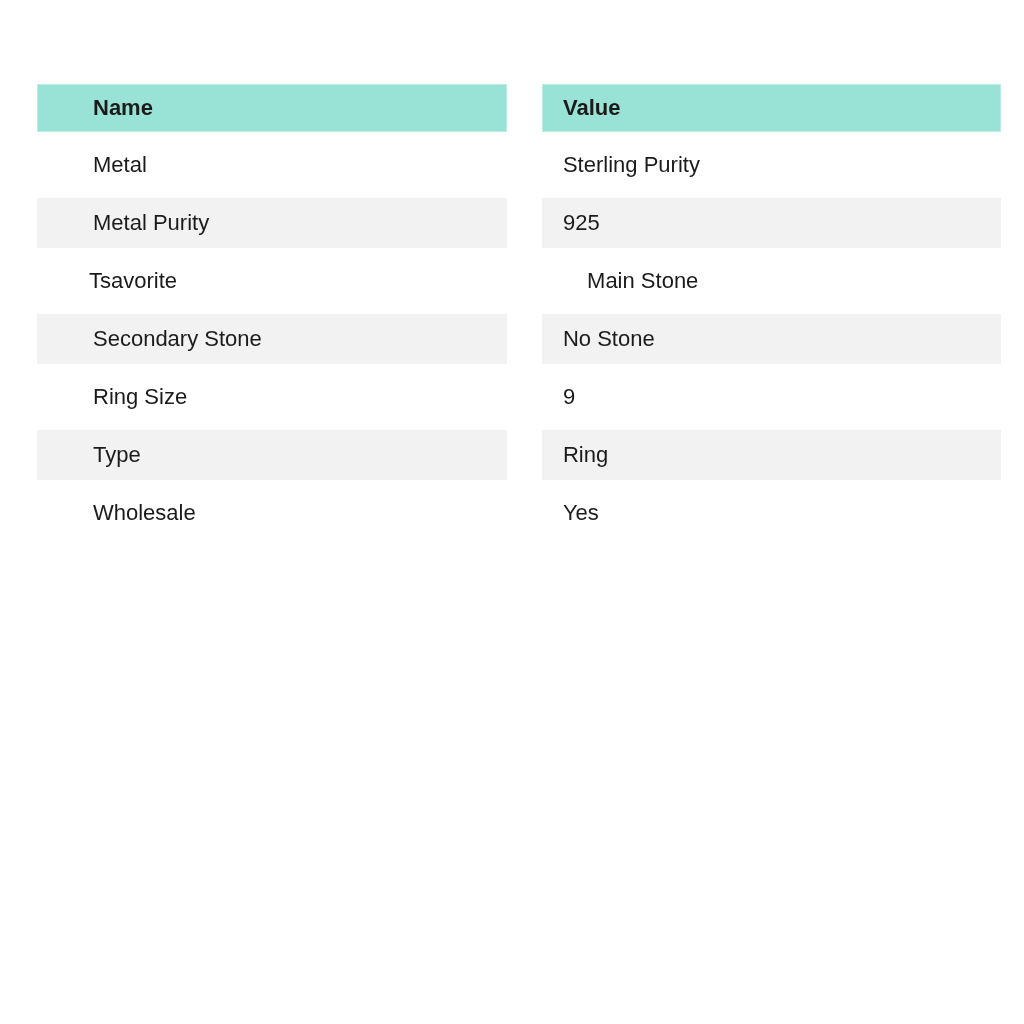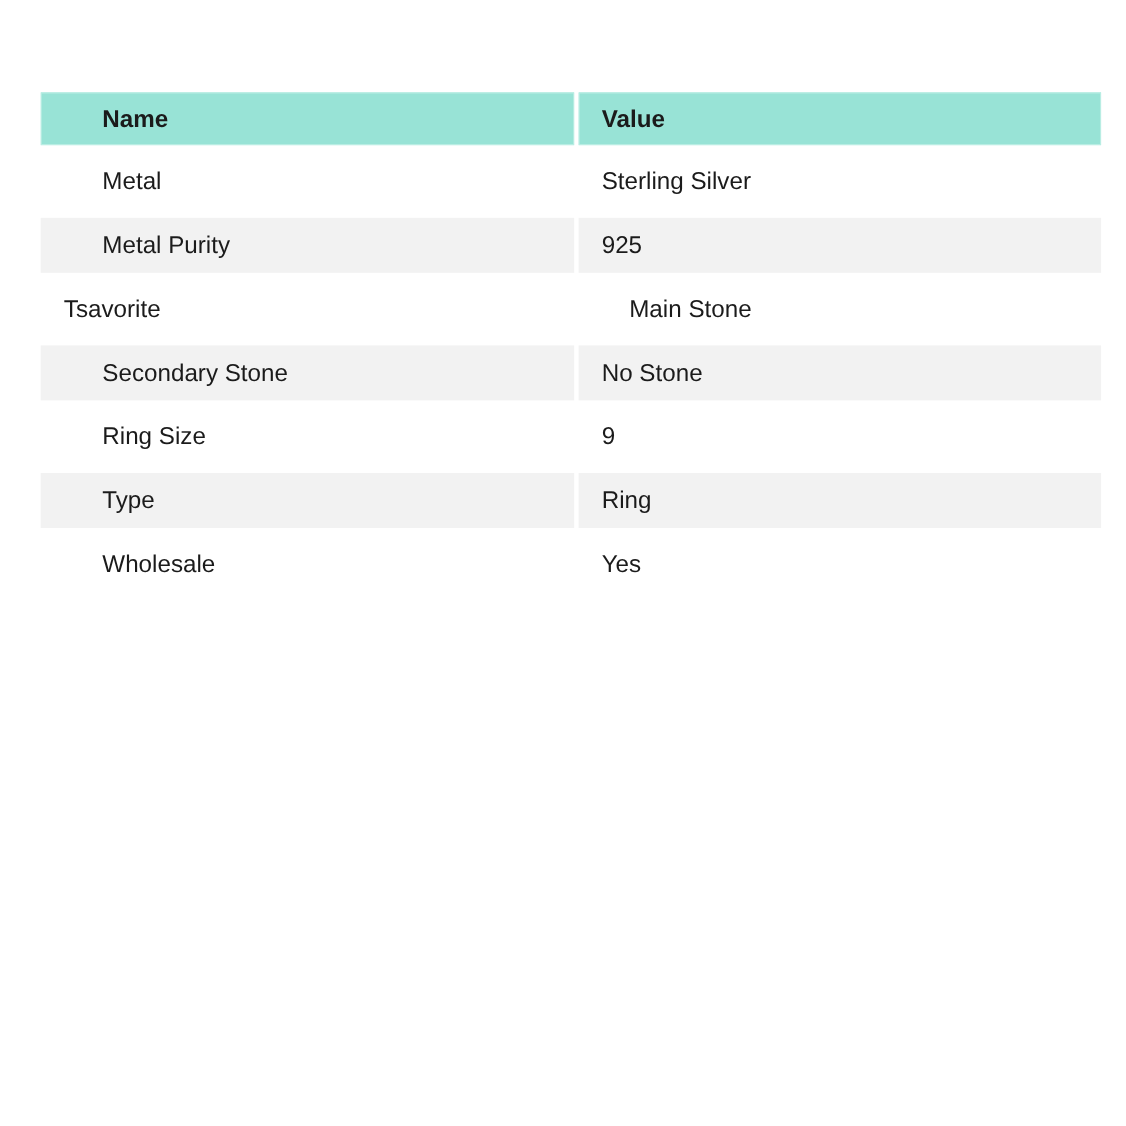--- a/index.html
+++ b/index.html
@@ -25,21 +25,21 @@
   }
   .cell {
     box-sizing: border-box;
     display: flex;
     align-items: center;
     font-size: 22px;
     line-height: 1;
     background: #ffffff;
   }
   .cell.name  { width: 485px; padding-left: 56px; }
-  .cell.value { width: 475px; padding-left: 21px; }
+  .cell.value { width: 475px; padding-left: 21px; margin-left: 31px; }
 
   .header-row .cell {
     height: 48px;
     background: #98e3d6;
     font-weight: 600;
     box-shadow: inset 0 0 0 1px #b9ede3; 
   }
   .rows .trow .cell { height: 50px; text-align: right; }
   .rows .trow:nth-child(even) .cell { background: #f2f2f2; }
 </style>
@@ -49,21 +49,21 @@
 <div class="spec-table">
 
   <div class="trow header-row">
     <div class="cell name">Name</div>
     <div class="cell value">Value</div>
   </div>
 
   <div class="rows">
     <div class="trow">
       <div class="cell name">Metal</div>
-      <div class="cell value">Sterling Silver</div>
+      <div class="cell value">Sterling Purity</div>
     </div>
     <div class="trow">
       <div class="cell name">Metal Purity</div>
       <div class="cell value">925</div>
     </div>
     <div class="trow">
       <div class="cell value">Tsavorite</div>
       <div class="cell name">Main Stone</div>
     </div>
     <div class="trow">

